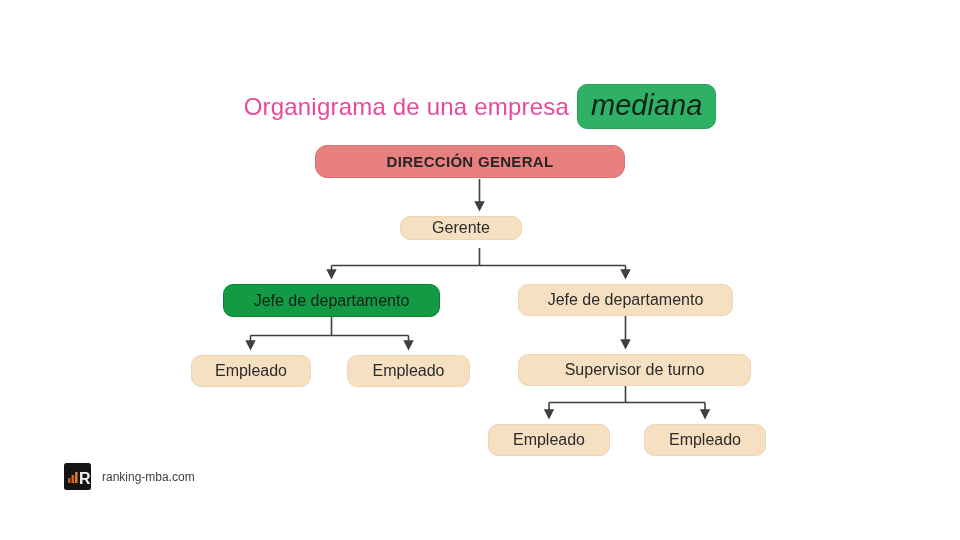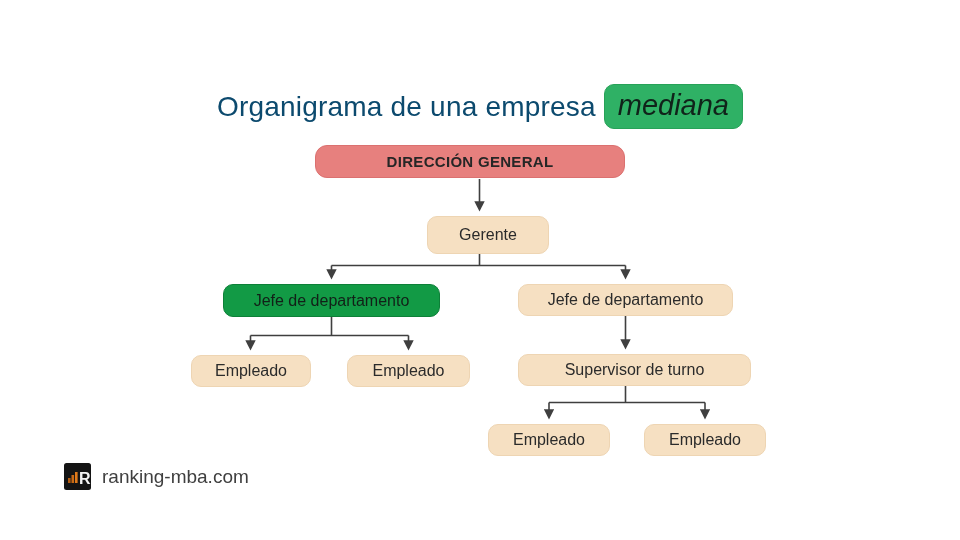--- a/index.html
+++ b/index.html
@@ -20,22 +20,22 @@
   .title-row {
     position: absolute;
     top: 84px;
     left: 0;
     width: 100%;
     display: flex;
     justify-content: center;
     align-items: center;
   }
   .title-text {
-    font-size: 28px;
-    color: #0c4a6e;
+    font-size: 24px;
+    color: #ec4899;
     letter-spacing: 0.2px;
     white-space: pre;
   }
   .title-pill {
     margin-left: 8px;
     background: #2fb165;
     border: 1px solid #27a258;
     border-radius: 10px;
     padding: 4px 13px 6px 13px;
     font-size: 29px;
@@ -76,40 +76,40 @@
     background: #f6e0c2;
     border: 1px solid #eed5b3;
   }
   .node.green {
     background: #129a45;
     border: 1px solid #0d8038;
     color: #122018;
   }
 
   .n-direccion  { left: 315px; top: 145px; width: 310px; height: 33px; }
-  .n-gerente    { left: 427px; top: 216px; width: 122px; height: 38px; }
+  .n-gerente    { left: 400px; top: 216px; width: 122px; height: 24px; }
   .n-jefe-izq   { left: 223px; top: 284px; width: 217px; height: 33px; }
   .n-jefe-der   { left: 518px; top: 284px; width: 215px; height: 32px; }
   .n-empleado1  { left: 191px; top: 355px; width: 120px; height: 32px; }
   .n-empleado2  { left: 347px; top: 355px; width: 123px; height: 32px; }
   .n-supervisor { left: 518px; top: 354px; width: 233px; height: 32px; }
   .n-empleado3  { left: 488px; top: 424px; width: 122px; height: 32px; }
   .n-empleado4  { left: 644px; top: 424px; width: 122px; height: 32px; }
 
   
   .footer {
     position: absolute;
     left: 64px;
     top: 463px;
     display: flex;
     align-items: center;
     gap: 11px;
   }
   .footer-site {
-    font-size: 19px;
+    font-size: 12px;
     color: #3f3f3f;
   }
 </style>
 </head>
 <body>
 
 <div class="canvas">
 
   <div class="title-row">
     <span class="title-text">Organigrama de una empresa</span>

